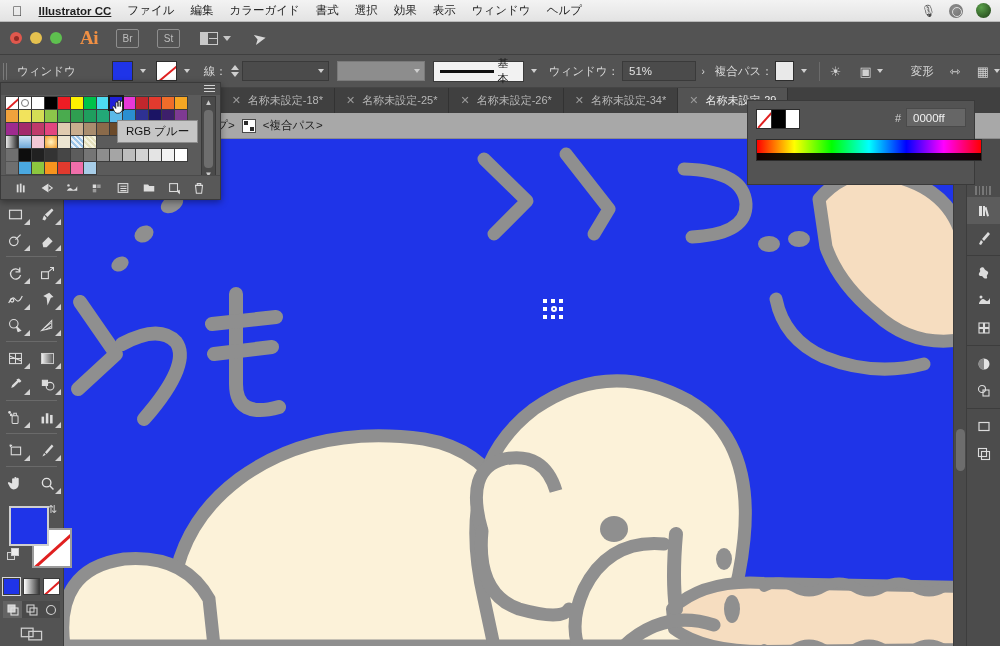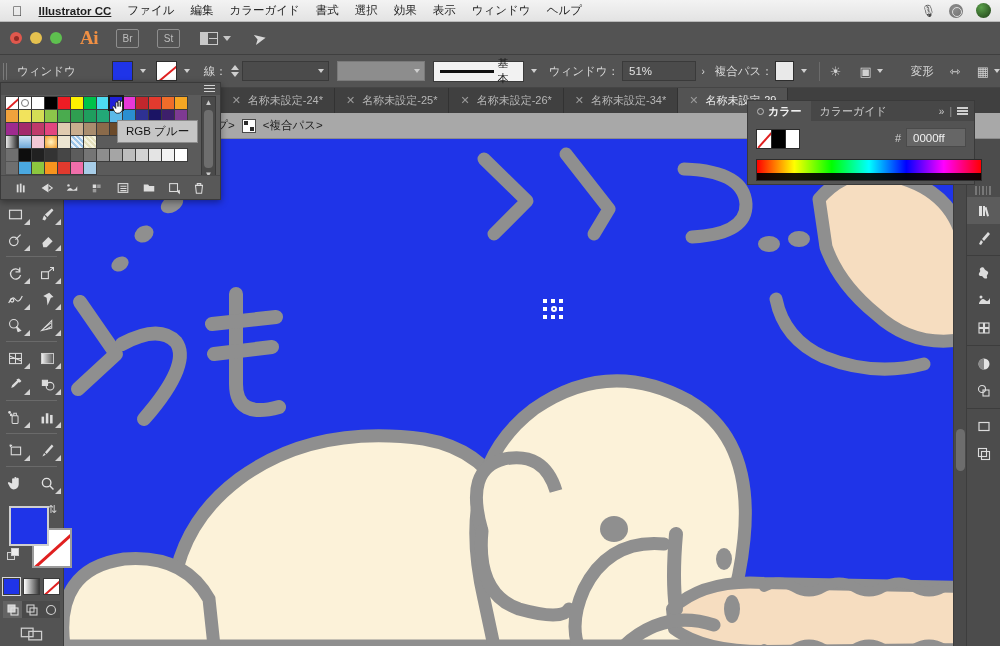--- a/index.html
+++ b/index.html
@@ -296,21 +296,21 @@
     <span class="mini-chev" style="margin-left:5px;"></span>
   </div>
 
   <div class="tabbar">
     <div style="width:186px;"></div>
     <div class="tab">
       <span>.ai</span>
     </div>
     <div class="tab">
       <span class="x">✕</span>
-      <span>名称未設定-24*</span>
+      <span>名称未設定-18*</span>
     </div>
     <div class="tab">
       <span class="x">✕</span>
       <span>名称未設定-25*</span>
     </div>
     <div class="tab">
       <span class="x">✕</span>
       <span>名称未設定-26*</span>
     </div>
     <div class="tab">
@@ -725,34 +725,20 @@
         </svg>
     </div>
   </div>
 
   <svg class="cursor-hand" viewBox="0 0 16 20">
     <path d="M4 11V5.2a1.2 1.2 0 0 1 2.4 0V9V3.4a1.2 1.2 0 0 1 2.4 0V9V4.4a1.2 1.2 0 0 1 2.4 0V11.2a5 5 0 0 1-5 5c-2.6 0-3.4-1.6-4.2-3.2L0.7 10a1.1 1.1 0 0 1 1.8-1.2z" fill="#ffffff" stroke="#1a1a1a" stroke-width="0.9"></path>
   </svg>
   <div class="tooltip">RGB ブルー</div>
 
   <div class="colorpanel">
-    <div class="cp-tabs">
-      <div class="cp-tab active">
-        <span class="dot"></span>
-        <span>カラー</span>
-      </div>
-      <div class="cp-tab">
-        <span>カラーガイド</span>
-      </div>
-      <div class="cp-right">
-        <span>»</span>
-        <span style="opacity:.6">|</span>
-        <span class="mn"></span>
-      </div>
-    </div>
     <div class="cp-body">
       <div class="cp-fs">
         <span class="a"></span>
         <span class="b"></span>
         <span class="c"></span>
       </div>
       <div class="cp-hex">
         <span class="h">#</span>
         <span class="field">0000ff</span>
       </div>

